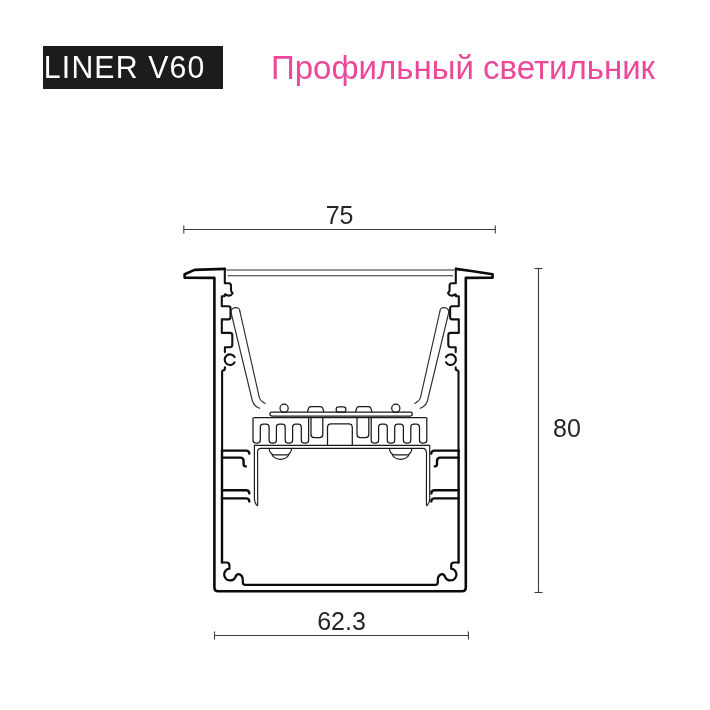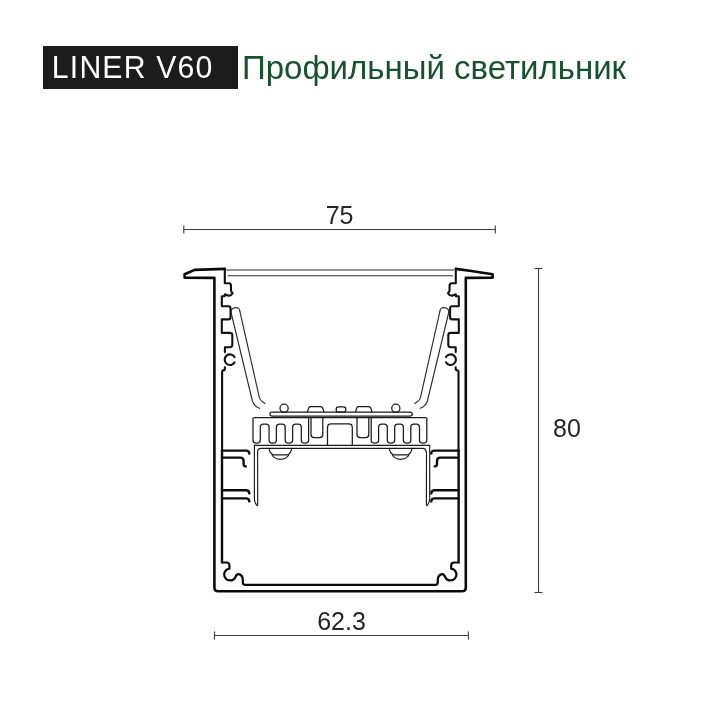--- a/index.html
+++ b/index.html
@@ -1,19 +1,19 @@
 <!DOCTYPE html>
 <html><head>
 <meta charset="utf-8">
 <style>
   html,body{margin:0;padding:0;}
   body{width:710px;height:710px;background:#ffffff;font-family:"Liberation Sans",sans-serif;position:relative;overflow:hidden;}
-  .badge{position:absolute;left:43px;top:46px;width:195px;height:43px;background:#1c1c1c;display:flex;align-items:center;justify-content:center;padding-right:16px;box-sizing:border-box;}
+  .badge{position:absolute;left:43px;top:46px;width:180px;height:43px;background:#1c1c1c;display:flex;align-items:center;justify-content:center;padding-right:16px;box-sizing:border-box;}
   .badge span{color:#fff;font-size:30.5px;letter-spacing:1.2px;transform:scaleX(0.99);transform-origin:center;white-space:nowrap;}
-  .title{position:absolute;left:242px;top:49px;font-size:33px;color:#14532d;white-space:nowrap;}
+  .title{position:absolute;left:271px;top:49px;font-size:33px;color:#ec4899;white-space:nowrap;}
   svg{position:absolute;left:0;top:0;}
 </style>
 </head>
 <body>
 
 <div class="badge">
     <span>LINER V60</span>
   </div>
 
 <div class="title">Профильный светильник</div>

